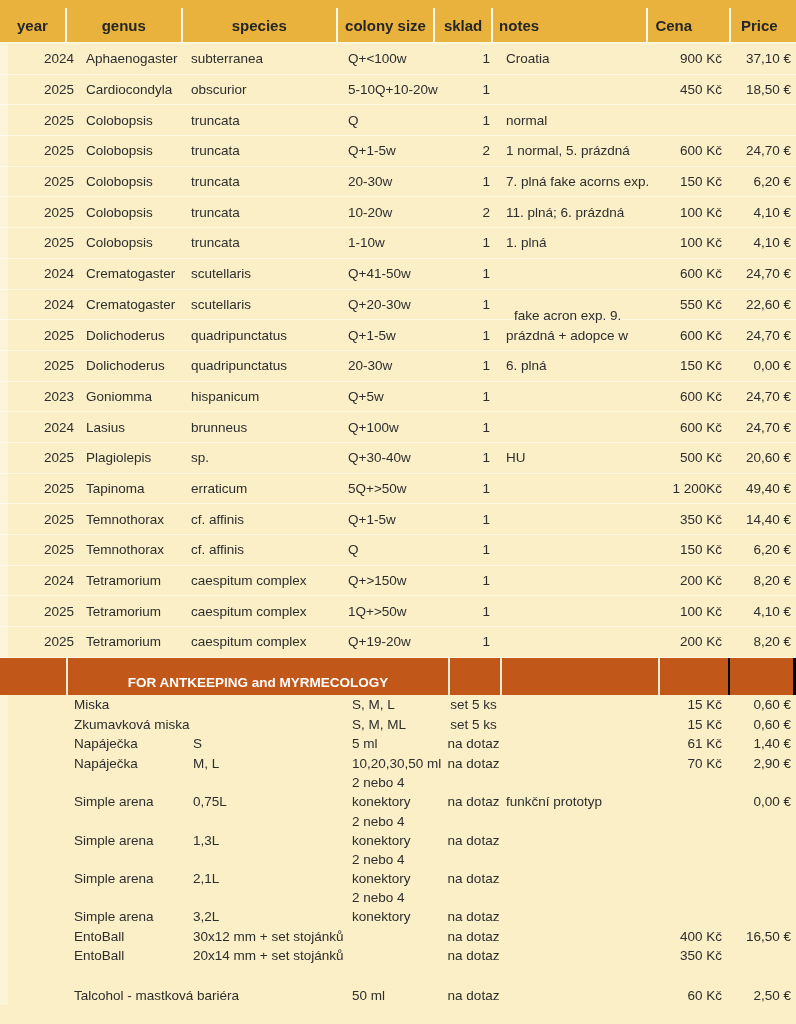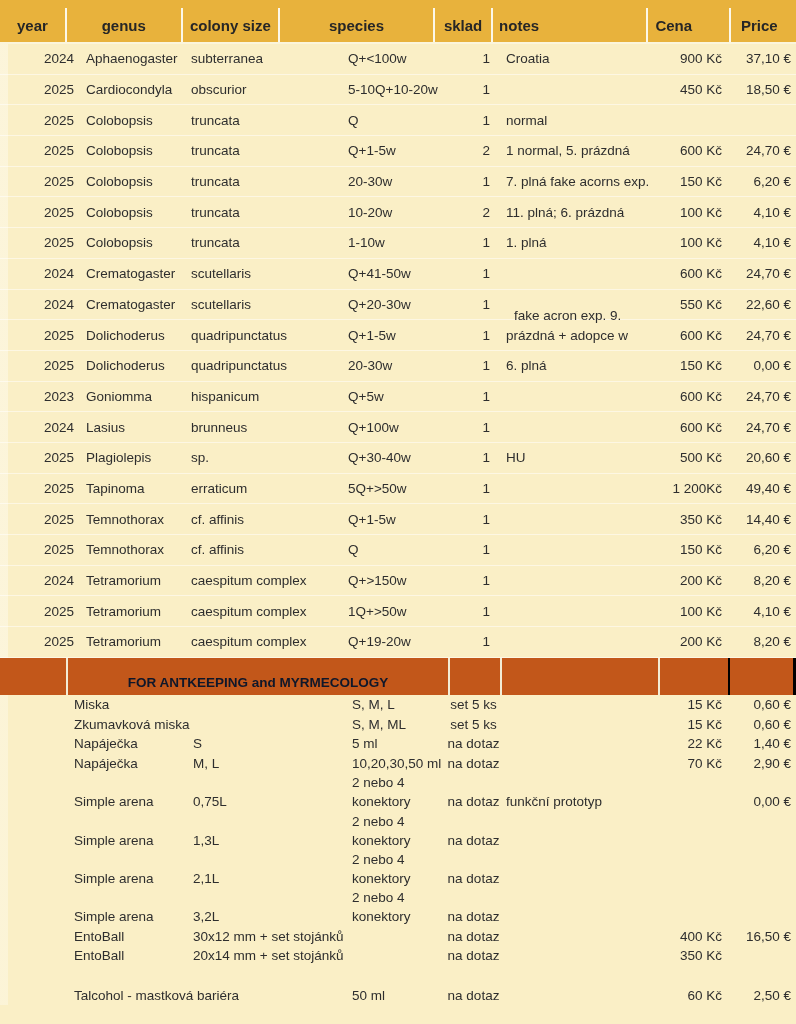--- a/index.html
+++ b/index.html
@@ -36,21 +36,21 @@
   .rows-top{background:linear-gradient(to right, rgba(255,255,255,0.35) 0 8px, rgba(0,0,0,0) 8px);}
   .rows-top .row{display:flex; align-items:center; height:30.7px; box-sizing:border-box;
                  border-bottom:1px solid rgba(255,255,255,0.5);}
   .note-clip{position:absolute; left:14px; top:-17px; height:12px; overflow:hidden;
              display:flex; align-items:flex-end; line-height:15px; white-space:nowrap;}
   
   .band{display:flex; height:37px; background:var(--orange,#C2571A);}
   .bcell{box-sizing:border-box; height:100%;}
   .b1{width:66px;}
   .b2{width:382px; border-left:2px solid #F3ECD5; display:flex; align-items:flex-end;
-      justify-content:center; padding-bottom:5px; color:#0f172a; font-weight:bold; font-size:13.5px;}
+      justify-content:center; padding-bottom:5px; color:#ffffff; font-weight:bold; font-size:13.5px;}
   .b3{width:52px; border-left:2px solid #F3ECD5;}
   .b4{width:158px; border-left:2px solid #F3ECD5;}
   .b5{width:70px; border-left:2px solid #F3ECD5;}
   .b6{width:68px; border-left:2px solid #000; border-right:3px solid #000;}
   
   .rows-bottom{background:linear-gradient(to right, rgba(255,255,255,0.3) 0 8px, rgba(0,0,0,0) 8px);}
   .prow{display:flex; align-items:flex-end;}
   .prow .cell{line-height:19.1px;}
   .prow.single{height:19.6px;}
   .prow.double{height:38.3px;}
@@ -64,22 +64,22 @@
 </head>
 <body>
 
 <div class="page">
 
   <div class="header">
     <div class="header-top"></div>
     <div class="header-cells">
       <div class="hcell h-year">year</div>
       <div class="hcell h-genus">genus</div>
+      <div class="hcell h-species">species</div>
       <div class="hcell h-size">colony size</div>
-      <div class="hcell h-species">species</div>
       <div class="hcell h-sklad">sklad</div>
       <div class="hcell h-notes">notes</div>
       <div class="hcell h-cena">Cena</div>
       <div class="hcell h-price">Price</div>
     </div>
   </div>
 
   <div class="rows-top" id="colony-rows">
       <div class="row">
         <div class="cell c-year">2024</div>
@@ -313,21 +313,21 @@
         <div class="cell c-cena">15 Kč</div>
         <div class="cell c-price">0,60 €</div>
       </div>
       <div class="prow single">
         <div class="cell c-year"></div>
         <div class="cell c-genus">Napáječka</div>
         <div class="cell c-species">S</div>
         <div class="cell c-size">5 ml</div>
         <div class="cell c-sklad">na dotaz</div>
         <div class="cell c-notes"></div>
-        <div class="cell c-cena">22 Kč</div>
+        <div class="cell c-cena">61 Kč</div>
         <div class="cell c-price">1,40 €</div>
       </div>
       <div class="prow single">
         <div class="cell c-year"></div>
         <div class="cell c-genus">Napáječka</div>
         <div class="cell c-species">M, L</div>
         <div class="cell c-size">10,20,30,50 ml</div>
         <div class="cell c-sklad">na dotaz</div>
         <div class="cell c-notes"></div>
         <div class="cell c-cena">70 Kč</div>

